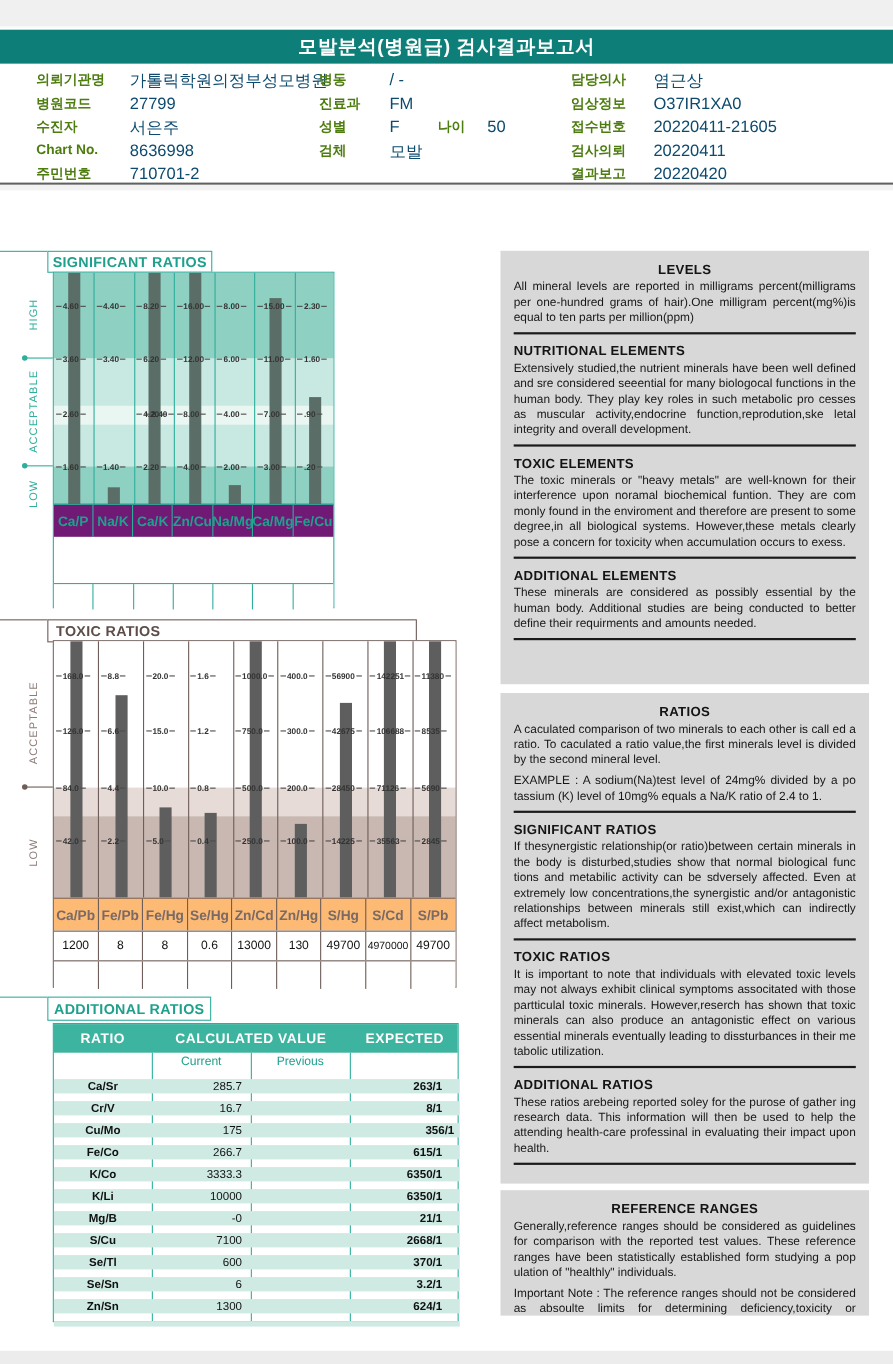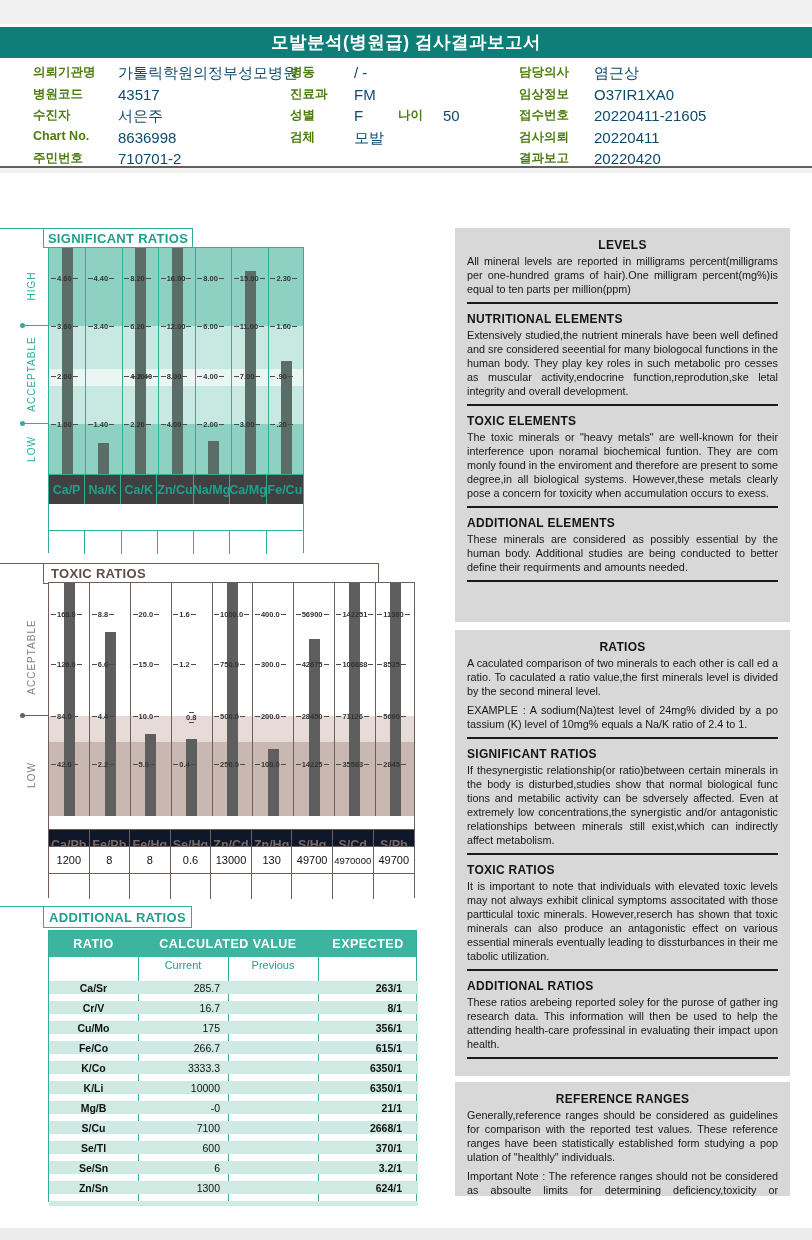--- a/index.html
+++ b/index.html
@@ -60,21 +60,21 @@
 
 <div id="page">
   <div class="abs" id="top-strip"></div>
   <div class="abs" id="title-bar">
     <div class="t">모발분석(병원급) 검사결과보고서</div>
   </div>
   <div class="abs" id="info">
       <div class="info-label" style="left: 33px; top: 6px;">의뢰기관명</div>
       <div class="info-value" style="left: 118px; top: 6px;">가톨릭학원의정부성모병원</div>
       <div class="info-label" style="left: 33px; top: 27.5px;">병원코드</div>
-      <div class="info-value" style="left: 118px; top: 27.5px;">43517</div>
+      <div class="info-value" style="left: 118px; top: 27.5px;">27799</div>
       <div class="info-label" style="left: 33px; top: 49px;">수진자</div>
       <div class="info-value" style="left: 118px; top: 49px;">서은주</div>
       <div class="info-label" style="left: 33px; top: 70.5px;">Chart No.</div>
       <div class="info-value" style="left: 118px; top: 70.5px;">8636998</div>
       <div class="info-label" style="left: 33px; top: 92px;">주민번호</div>
       <div class="info-value" style="left: 118px; top: 92px;">710701-2</div>
       <div class="info-label" style="left: 290px; top: 6px;">병동</div>
       <div class="info-value" style="left: 354px; top: 6px;">/ -</div>
       <div class="info-label" style="left: 290px; top: 27.5px;">진료과</div>
       <div class="info-value" style="left: 354px; top: 27.5px;">FM</div>
@@ -252,21 +252,21 @@
         <div class="tick" style="left: 221.429px; top: 124px; width: 31.5714px;">
           <div class="dash"></div>
           <div class="lbl">.90</div>
           <div class="dash"></div>
         </div>
         <div class="tick" style="left: 221.429px; top: 172px; width: 31.5714px;">
           <div class="dash"></div>
           <div class="lbl">.20</div>
           <div class="dash"></div>
         </div>
-        <div class="crow" style="top: 226px; height: 30px; border-top: 1px solid rgb(47, 174, 156); background: #404040;">
+        <div class="crow" style="top: 210px; height: 30px; border-top: 1px solid rgb(47, 174, 156); background: #701a75;">
           <div class="cell" style="width: 36.5714px; border-right: 1px solid rgb(47, 174, 156); color: rgb(31, 160, 141); font-weight: bold; font-size: 12.5px;">Ca/P</div>
           <div class="cell" style="width: 36.5714px; border-right: 1px solid rgb(47, 174, 156); color: rgb(31, 160, 141); font-weight: bold; font-size: 12.5px;">Na/K</div>
           <div class="cell" style="width: 36.5714px; border-right: 1px solid rgb(47, 174, 156); color: rgb(31, 160, 141); font-weight: bold; font-size: 12.5px;">Ca/K</div>
           <div class="cell" style="width: 36.5714px; border-right: 1px solid rgb(47, 174, 156); color: rgb(31, 160, 141); font-weight: bold; font-size: 12.5px;">Zn/Cu</div>
           <div class="cell" style="width: 36.5714px; border-right: 1px solid rgb(47, 174, 156); color: rgb(31, 160, 141); font-weight: bold; font-size: 12.5px;">Na/Mg</div>
           <div class="cell" style="width: 36.5714px; border-right: 1px solid rgb(47, 174, 156); color: rgb(31, 160, 141); font-weight: bold; font-size: 12.5px;">Ca/Mg</div>
           <div class="cell" style="width: 36.5714px; border-right: none; color: rgb(31, 160, 141); font-weight: bold; font-size: 12.5px;">Fe/Cu</div>
         </div>
         <div class="crow" style="top: 282px; height: 24px; border-top: 1px solid rgb(47, 174, 156); background: rgb(255, 255, 255);">
           <div class="cell" style="width: 36.5714px; border-right: 1px solid rgb(47, 174, 156);"></div>
@@ -371,21 +371,21 @@
         <div class="tick" style="left: 124.333px; top: 27px; width: 35.7778px;">
           <div class="dash"></div>
           <div class="lbl">1.6</div>
           <div class="dash"></div>
         </div>
         <div class="tick" style="left: 124.333px; top: 77px; width: 35.7778px;">
           <div class="dash"></div>
           <div class="lbl">1.2</div>
           <div class="dash"></div>
         </div>
-        <div class="tick" style="left: 124.333px; top: 129px; width: 35.7778px; flex-direction: column;">
+        <div class="tick" style="left: 124.333px; top: 129px; width: 35.7778px;">
           <div class="dash"></div>
           <div class="lbl">0.8</div>
           <div class="dash"></div>
         </div>
         <div class="tick" style="left: 124.333px; top: 177px; width: 35.7778px;">
           <div class="dash"></div>
           <div class="lbl">0.4</div>
           <div class="dash"></div>
         </div>
         <div class="tick" style="left: 165.111px; top: 27px; width: 35.7778px;">
@@ -481,21 +481,21 @@
         <div class="tick" style="left: 328.222px; top: 129px; width: 35.7778px;">
           <div class="dash"></div>
           <div class="lbl">5690</div>
           <div class="dash"></div>
         </div>
         <div class="tick" style="left: 328.222px; top: 177px; width: 35.7778px;">
           <div class="dash"></div>
           <div class="lbl">2845</div>
           <div class="dash"></div>
         </div>
-        <div class="crow" style="top: 246px; height: 30px; border-top: 1px solid rgb(110, 93, 88); background: #0f172a; text-align: right;">
+        <div class="crow" style="top: 233px; height: 30px; border-top: 1px solid rgb(110, 93, 88); background: #fdba74; text-align: right;">
           <div class="cell" style="width: 40.7778px; border-right: 1px solid rgb(110, 93, 88); color: rgb(122, 106, 102); font-weight: bold; font-size: 12.5px;">Ca/Pb</div>
           <div class="cell" style="width: 40.7778px; border-right: 1px solid rgb(110, 93, 88); color: rgb(122, 106, 102); font-weight: bold; font-size: 12.5px;">Fe/Pb</div>
           <div class="cell" style="width: 40.7778px; border-right: 1px solid rgb(110, 93, 88); color: rgb(122, 106, 102); font-weight: bold; font-size: 12.5px;">Fe/Hg</div>
           <div class="cell" style="width: 40.7778px; border-right: 1px solid rgb(110, 93, 88); color: rgb(122, 106, 102); font-weight: bold; font-size: 12.5px;">Se/Hg</div>
           <div class="cell" style="width: 40.7778px; border-right: 1px solid rgb(110, 93, 88); color: rgb(122, 106, 102); font-weight: bold; font-size: 12.5px;">Zn/Cd</div>
           <div class="cell" style="width: 40.7778px; border-right: 1px solid rgb(110, 93, 88); color: rgb(122, 106, 102); font-weight: bold; font-size: 12.5px;">Zn/Hg</div>
           <div class="cell" style="width: 40.7778px; border-right: 1px solid rgb(110, 93, 88); color: rgb(122, 106, 102); font-weight: bold; font-size: 12.5px;">S/Hg</div>
           <div class="cell" style="width: 40.7778px; border-right: 1px solid rgb(110, 93, 88); color: rgb(122, 106, 102); font-weight: bold; font-size: 12.5px;">S/Cd</div>
           <div class="cell" style="width: 40.7778px; border-right: none; color: rgb(122, 106, 102); font-weight: bold; font-size: 12.5px;">S/Pb</div>
         </div>
@@ -545,21 +545,21 @@
         <div class="rt-ratio" style="left: 0px; top: 51px; width: 89px;">Ca/Sr</div>
         <div class="rt-cur" style="left: 89px; top: 51px; width: 82px;">285.7</div>
         <div class="rt-exp" style="left: 269px; top: 51px; width: 84px;">263/1</div>
         <div class="stripe" style="left: 0px; top: 70px; width: 369px; height: 13px; background: rgb(207, 234, 227);"></div>
         <div class="rt-ratio" style="left: 0px; top: 71px; width: 89px;">Cr/V</div>
         <div class="rt-cur" style="left: 89px; top: 71px; width: 82px;">16.7</div>
         <div class="rt-exp" style="left: 269px; top: 71px; width: 84px;">8/1</div>
         <div class="stripe" style="left: 0px; top: 90px; width: 369px; height: 13px; background: rgb(207, 234, 227);"></div>
         <div class="rt-ratio" style="left: 0px; top: 91px; width: 89px;">Cu/Mo</div>
         <div class="rt-cur" style="left: 89px; top: 91px; width: 82px;">175</div>
-        <div class="rt-exp" style="left: 269px; top: 91px; width: 84px;">356/1</div>
+        <div class="rt-exp" style="left: 280px; top: 91px; width: 84px;">356/1</div>
         <div class="stripe" style="left: 0px; top: 110px; width: 369px; height: 13px; background: rgb(207, 234, 227);"></div>
         <div class="rt-ratio" style="left: 0px; top: 111px; width: 89px;">Fe/Co</div>
         <div class="rt-cur" style="left: 89px; top: 111px; width: 82px;">266.7</div>
         <div class="rt-exp" style="left: 269px; top: 111px; width: 84px;">615/1</div>
         <div class="stripe" style="left: 0px; top: 130px; width: 369px; height: 13px; background: rgb(207, 234, 227);"></div>
         <div class="rt-ratio" style="left: 0px; top: 131px; width: 89px;">K/Co</div>
         <div class="rt-cur" style="left: 89px; top: 131px; width: 82px;">3333.3</div>
         <div class="rt-exp" style="left: 269px; top: 131px; width: 84px;">6350/1</div>
         <div class="stripe" style="left: 0px; top: 150px; width: 369px; height: 13px; background: rgb(207, 234, 227);"></div>
         <div class="rt-ratio" style="left: 0px; top: 151px; width: 89px;">K/Li</div>

